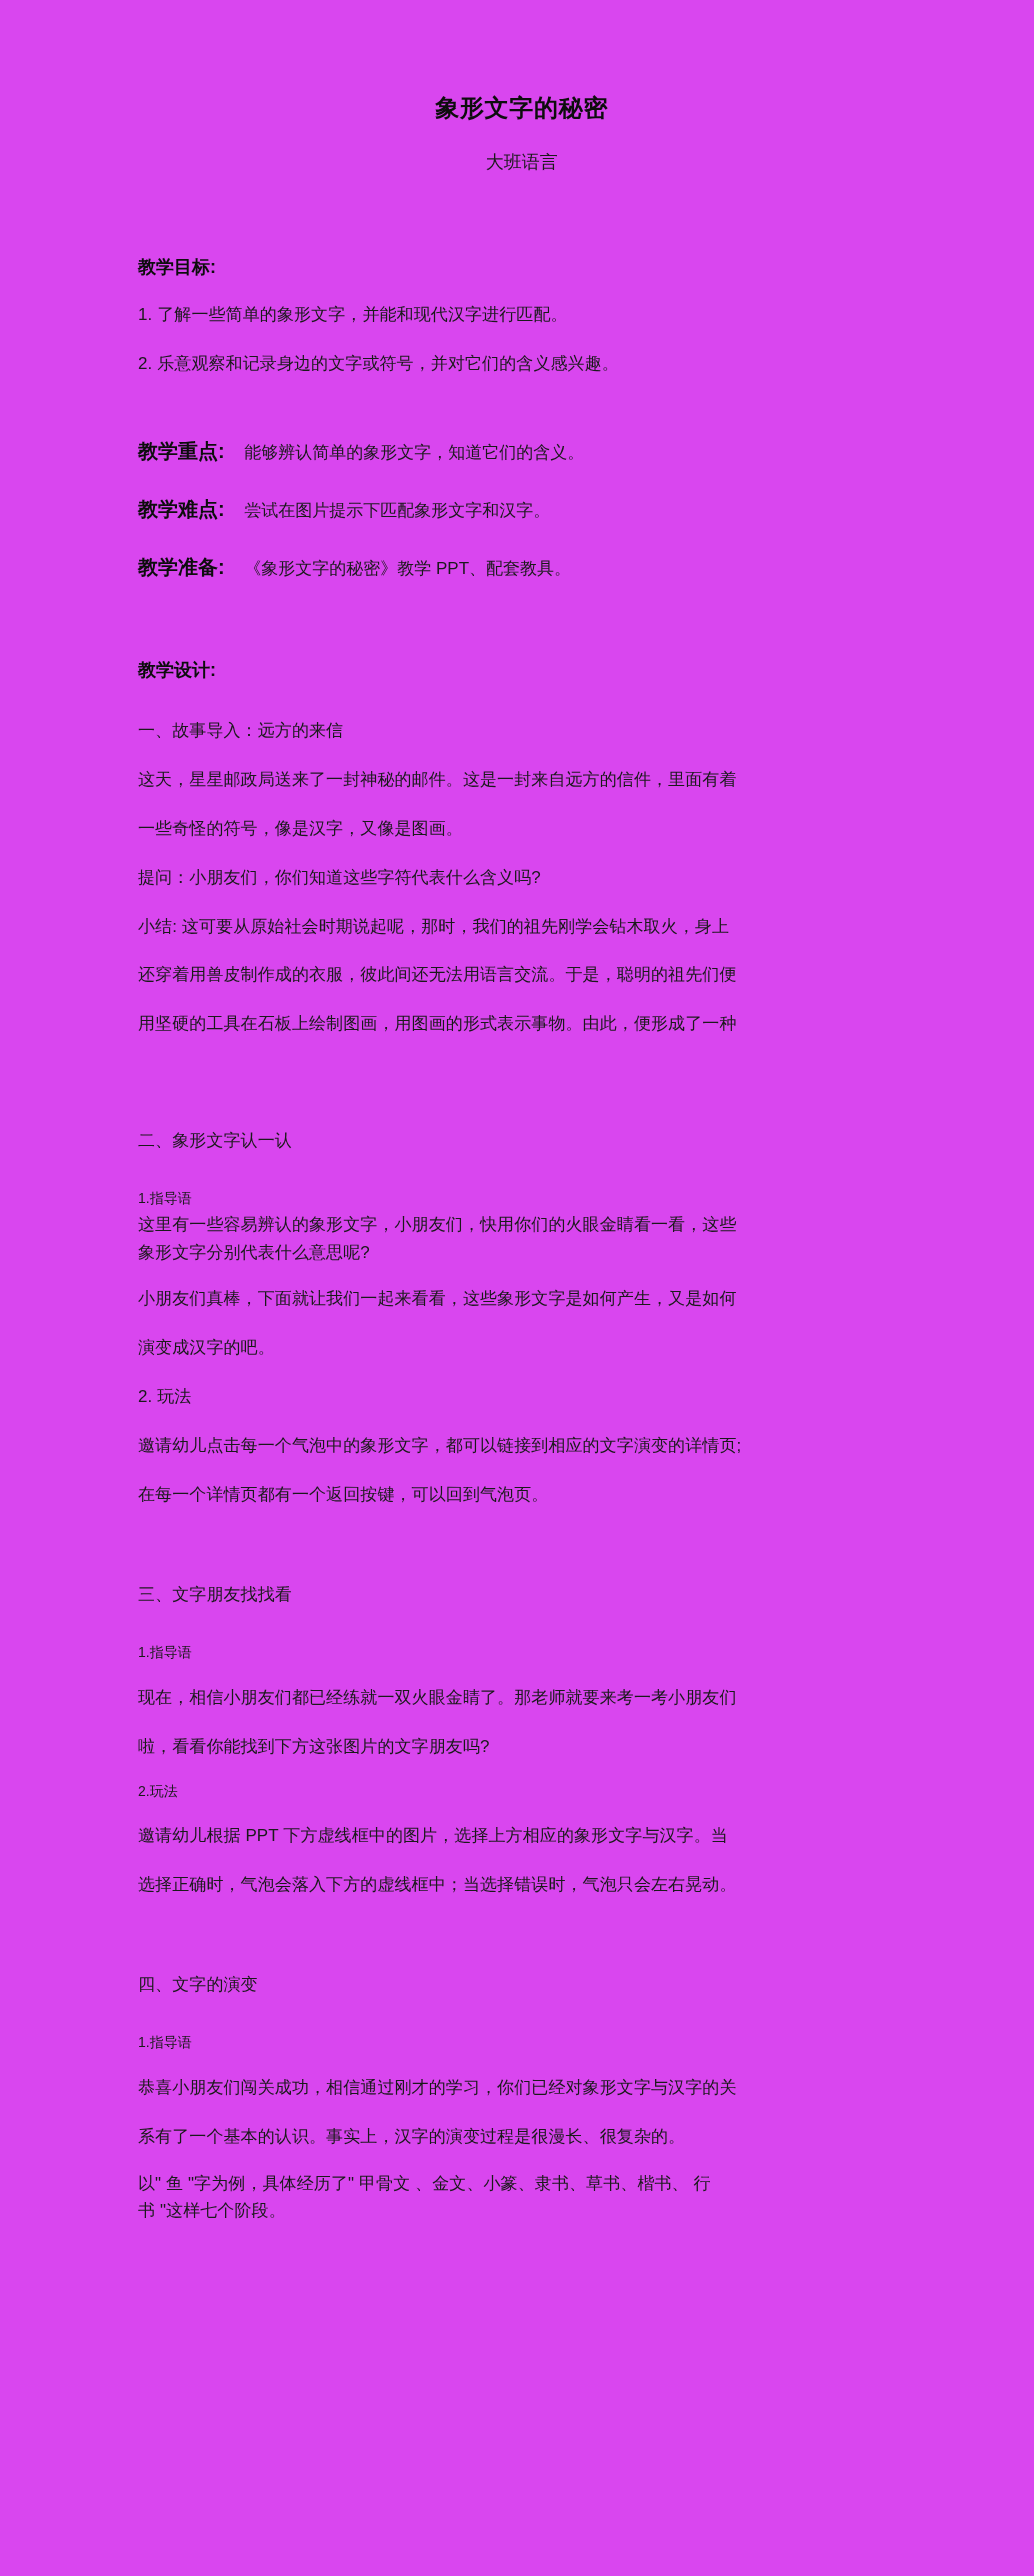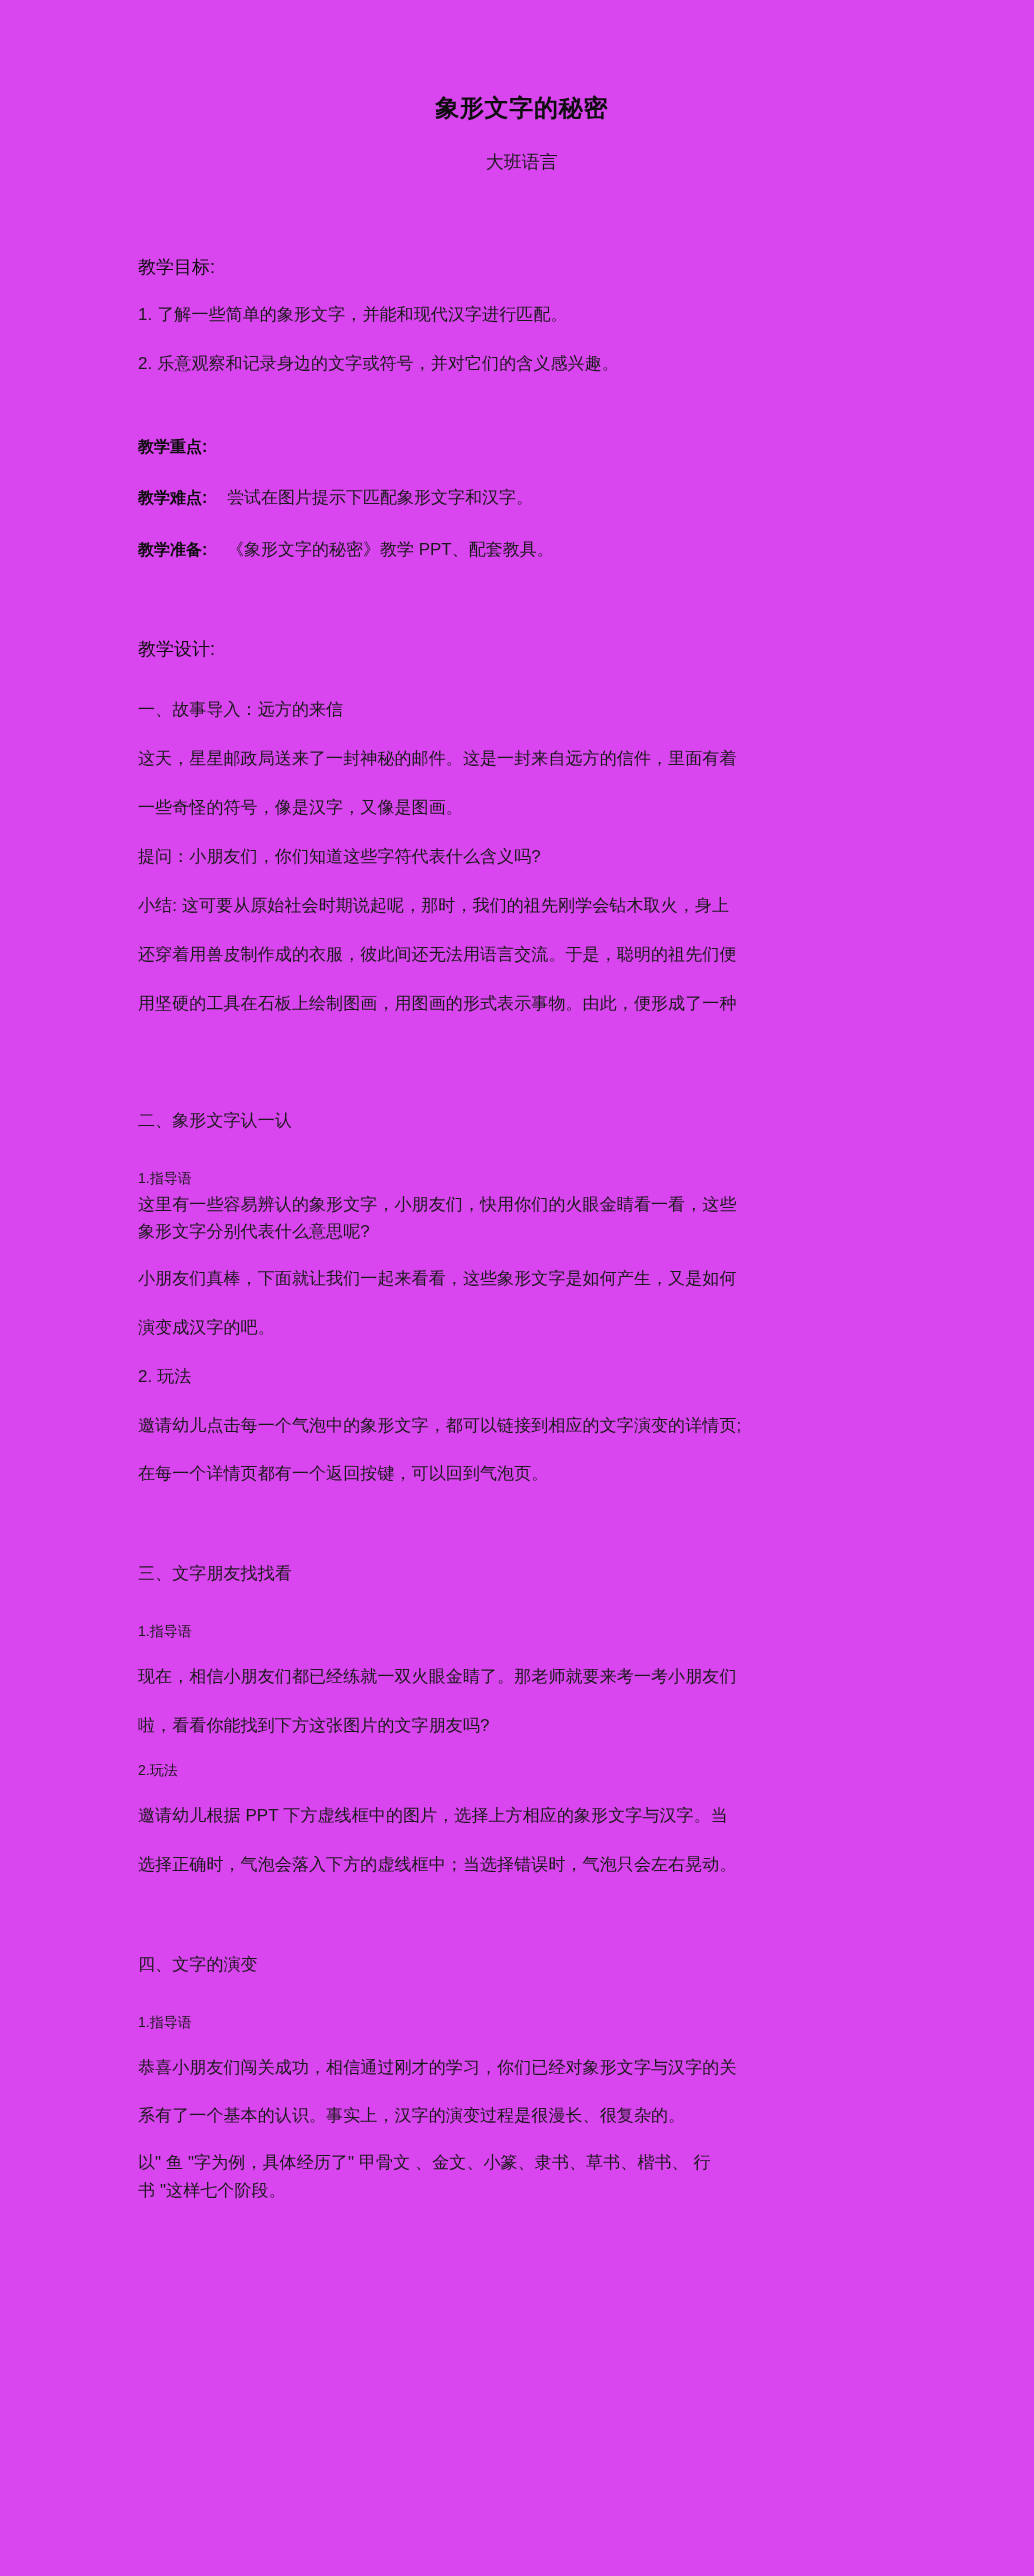--- a/index.html
+++ b/index.html
@@ -45,21 +45,21 @@
     font-weight: normal;
     margin: 23.5px 0 0 0;
     line-height: 1.5;
     color: #1a1a1a;
     margin-left: -11.7px;
   }
   .gap-after-header { height: 77px; }
 
   h2.section-heading {
     font-size: 18px;
-    font-weight: normal;
+    font-weight: bold;
     margin: 0 0 0 0;
     line-height: 1.6;
     color: #0d0d0d;
   }
   .space-sm { height: 17px; }
   .space-md { height: 30px; }
   .space-lg { height: 51px; }
   .space-xl { height: 68px; }
 
   p.body-line {
@@ -77,21 +77,21 @@
     color: #1a1a1a;
     letter-spacing: 0.1px;
   }
   .kv-row {
     display: flex;
     align-items: baseline;
     margin: 0;
     line-height: 2.05;
   }
   .kv-label {
-    font-size: 16px;
+    font-size: 20px;
     font-weight: bold;
     color: #0d0d0d;
     white-space: nowrap;
   }
   .kv-value {
     font-size: 17px;
     color: #1a1a1a;
     padding-left: 19.6px;
     white-space: nowrap;
   }
@@ -121,20 +121,21 @@
       <p class="body-line">1. 了解一些简单的象形文字，并能和现代汉字进行匹配。</p>
       <div class="space-sm"></div>
       <p class="body-line">2. 乐意观察和记录身边的文字或符号，并对它们的含义感兴趣。</p>
     </section>
 
     <div class="space-lg"></div>
 
     <section>
       <div class="kv-row">
         <span class="kv-label">教学重点:</span>
+        <span class="kv-value">能够辨认简单的象形文字，知道它们的含义。</span>
       </div>
       <div class="space-sm"></div>
       <div class="kv-row">
         <span class="kv-label">教学难点:</span>
         <span class="kv-value">尝试在图片提示下匹配象形文字和汉字。</span>
       </div>
       <div class="space-sm"></div>
       <div class="kv-row">
         <span class="kv-label">教学准备:</span>
         <span class="kv-value">《象形文字的秘密》教学 PPT、配套教具。</span>

